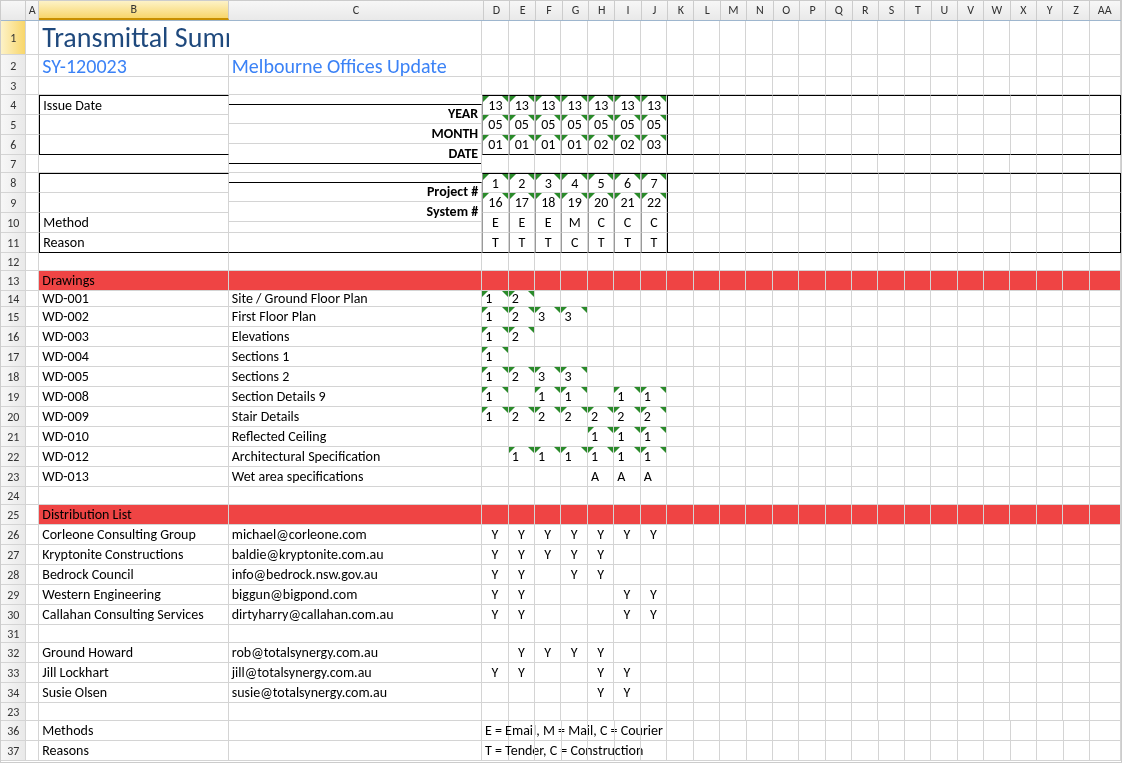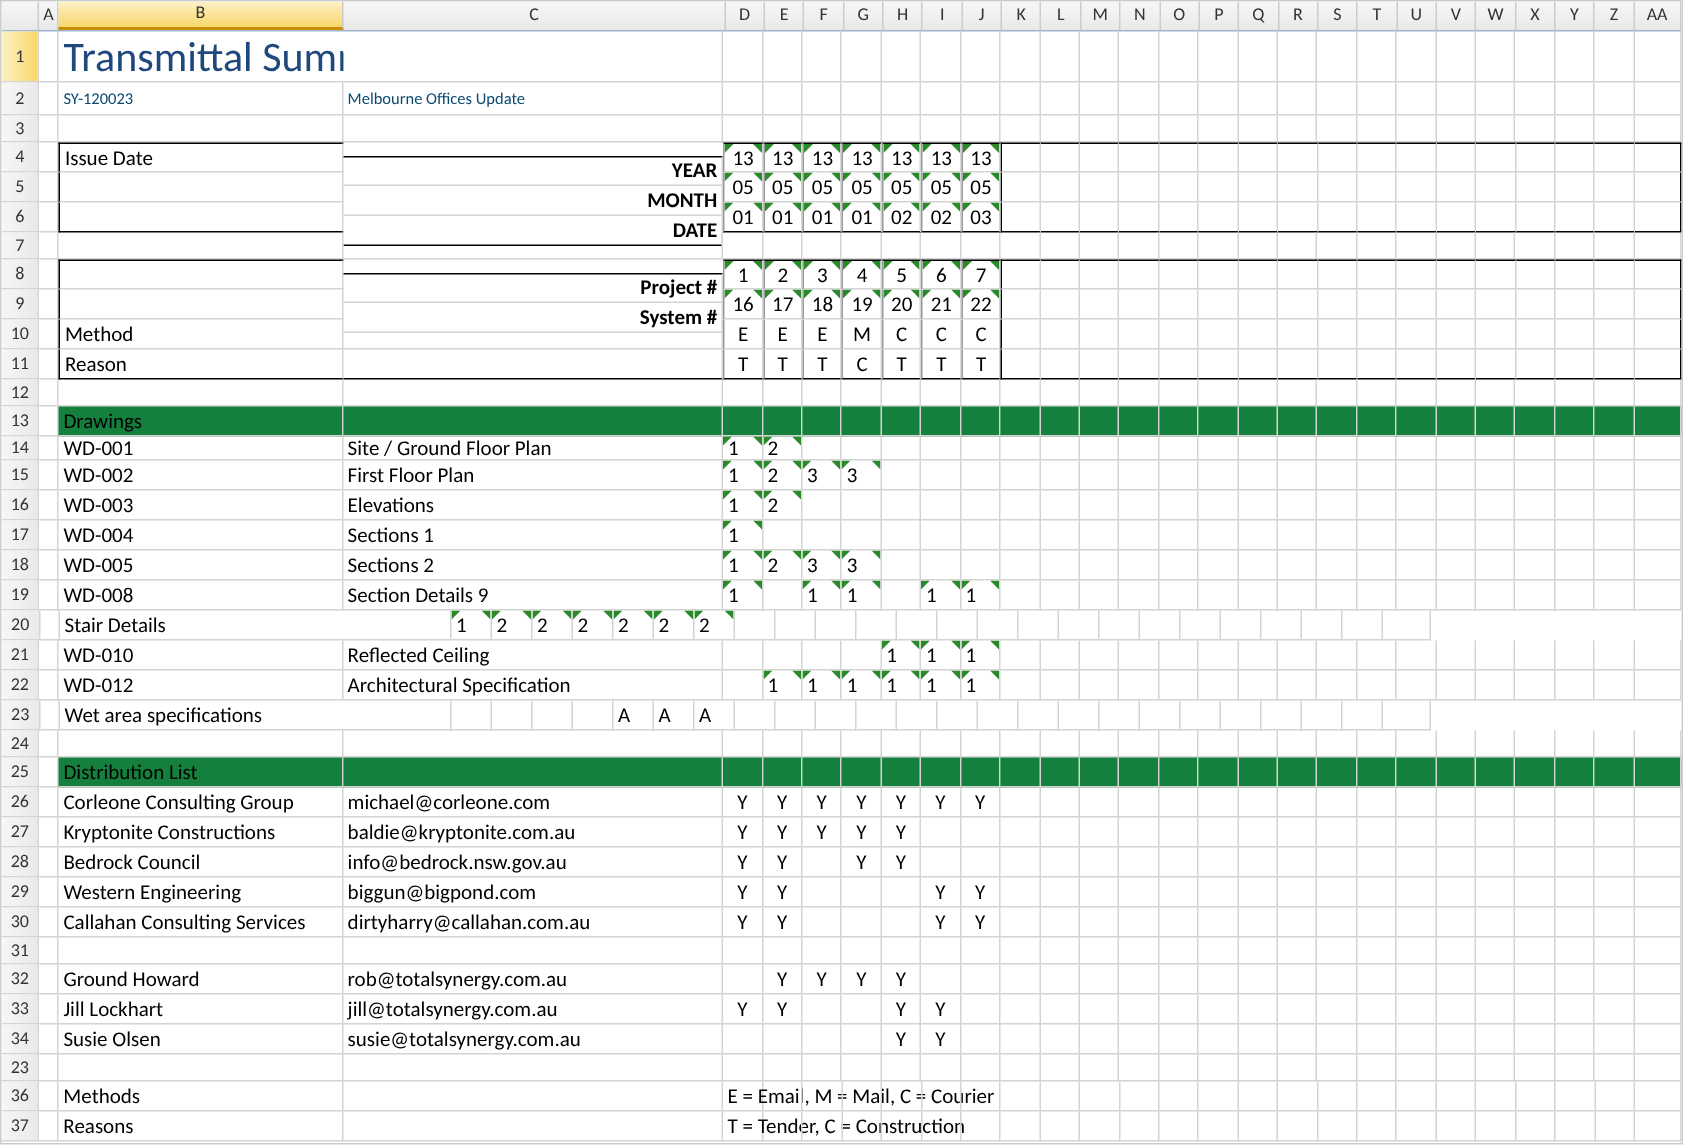--- a/index.html
+++ b/index.html
@@ -9,24 +9,24 @@
   .col-headers > div { border-right:1px solid #ccc; text-align:center; font-size:12px; color:#333; line-height:19px; }
   .row { display:flex; align-items:center; }
   .row > div { border-right:1px solid #d4d4d4; border-bottom:1px solid #d4d4d4; padding:1px 3px; overflow:hidden; white-space:nowrap; height:100%; display:flex; align-items:center; }
   .gutter { width:26px; background:linear-gradient(90deg,#f7f7f7,#e9e9e9); text-align:center; font-size:12px; color:#333; justify-content:center; }
   .colA { width:13px; }
   .colB { width:195px; }
   .colC { width:261px; }
   .colN { width:27px; justify-content:center; }
   .colRest { width:32px; justify-content:center; }
   .big-title { font-size:28px; color:#1f497d; font-weight:400; }
-  .subhead { font-size:11px; color:#0c4a6e; }
+  .subhead { font-size:20px; color:#3b82f6; }
   .bold { font-weight:700;margin-top:17px; }
   .right { justify-content:flex-end; }
-  .section-hdr { background:#15803d; font-weight:400; }
+  .section-hdr { background:#ef4444; font-weight:400; }
   .thick-border-left { border-left:1.5px solid #000 !important; }
   .thick-border-right { border-right:1.5px solid #000 !important; }
   .thick-border-top { border-top:1.5px solid #000 !important; }
   .thick-border-bottom { border-bottom:1.5px solid #000 !important; }
   .thin-border-left { border-left:1px solid #999 !important; }
   .col-headers .active { background:linear-gradient(#fdf2c7,#f8d66a); border-bottom:2px solid #c88f00; line-height:17px; }
   .gutter.active { background:linear-gradient(90deg,#fdf2c7,#f8d66a); }
   .tri { position:relative; }
   .tri::before { content:""; position:absolute; top:0; left:0; width:0; height:0; border-top:6px solid #2a8a2a; border-right:6px solid transparent; }
   .tri::after { content:""; position:absolute; top:0; right:0; width:0; height:0; border-top:6px solid #2a8a2a; border-left:6px solid transparent; }
@@ -641,20 +641,21 @@
         <div class="colN"></div>
         <div class="colN"></div>
         <div class="colN"></div>
         <div class="colN"></div>
         <div class="colN"></div>
         <div class="colRest"></div>
       </div>
       <div class="row" style="height:20px">
         <div class="gutter">20</div>
         <div class="colA"></div>
+        <div class="colB">WD-009</div>
         <div class="colC">Stair Details</div>
         <div class="colN tri" style="justify-content:flex-start;padding-left:3px">1</div>
         <div class="colN tri" style="justify-content:flex-start;padding-left:3px">2</div>
         <div class="colN tri" style="justify-content:flex-start;padding-left:3px">2</div>
         <div class="colN tri" style="justify-content:flex-start;padding-left:3px">2</div>
         <div class="colN tri" style="justify-content:flex-start;padding-left:3px">2</div>
         <div class="colN tri" style="justify-content:flex-start;padding-left:3px">2</div>
         <div class="colN tri" style="justify-content:flex-start;padding-left:3px">2</div>
         <div class="colN"></div>
         <div class="colN"></div>
@@ -730,20 +731,21 @@
         <div class="colN"></div>
         <div class="colN"></div>
         <div class="colN"></div>
         <div class="colN"></div>
         <div class="colN"></div>
         <div class="colRest"></div>
       </div>
       <div class="row" style="height:20px">
         <div class="gutter">23</div>
         <div class="colA"></div>
+        <div class="colB">WD-013</div>
         <div class="colC">Wet area specifications</div>
         <div class="colN " style="justify-content:flex-start;padding-left:3px"></div>
         <div class="colN " style="justify-content:flex-start;padding-left:3px"></div>
         <div class="colN " style="justify-content:flex-start;padding-left:3px"></div>
         <div class="colN " style="justify-content:flex-start;padding-left:3px"></div>
         <div class="colN " style="justify-content:flex-start;padding-left:3px">A</div>
         <div class="colN " style="justify-content:flex-start;padding-left:3px">A</div>
         <div class="colN " style="justify-content:flex-start;padding-left:3px">A</div>
         <div class="colN"></div>
         <div class="colN"></div>

